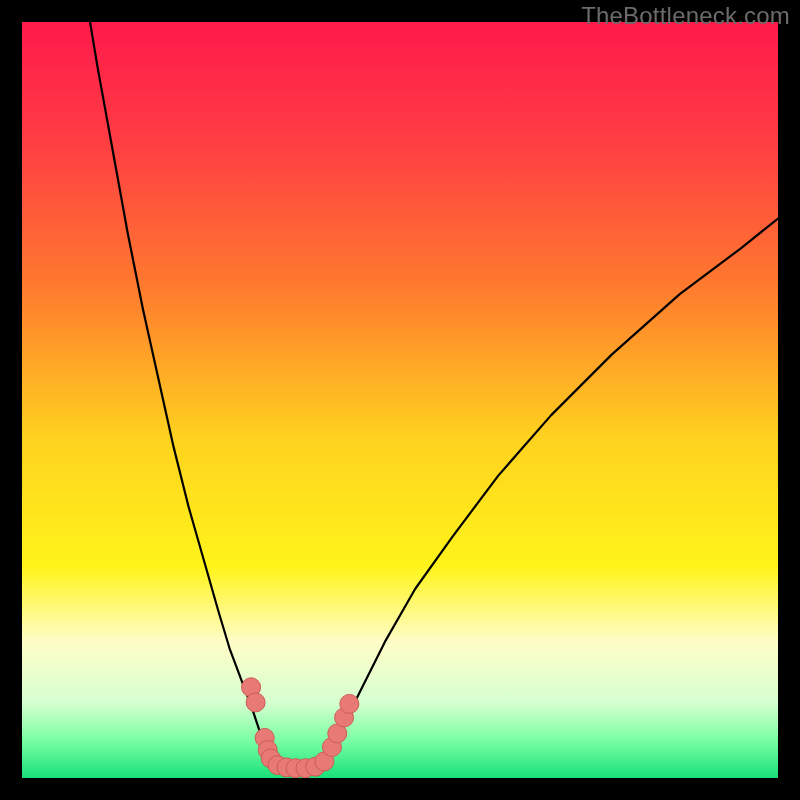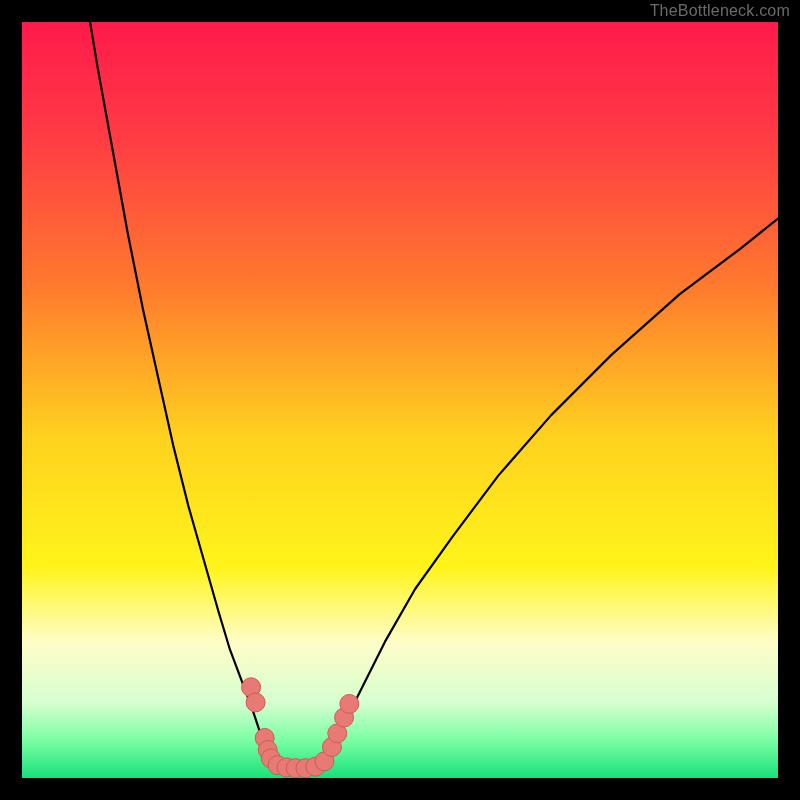--- a/index.html
+++ b/index.html
@@ -23,21 +23,21 @@
     left: 22px;
     width: 756px;
     height: 756px;
     overflow: hidden;
   }
   .watermark {
     position: absolute;
     top: 2px;
     right: 10px;
     font-family: Arial, Helvetica, sans-serif;
-    font-size: 16px;
+    font-size: 24px;
     font-weight: 500;
     color: #6b6b6b;
     letter-spacing: 0.2px;
   }
   svg {
     display: block;
   }
 </style>
 </head>
 <body>

